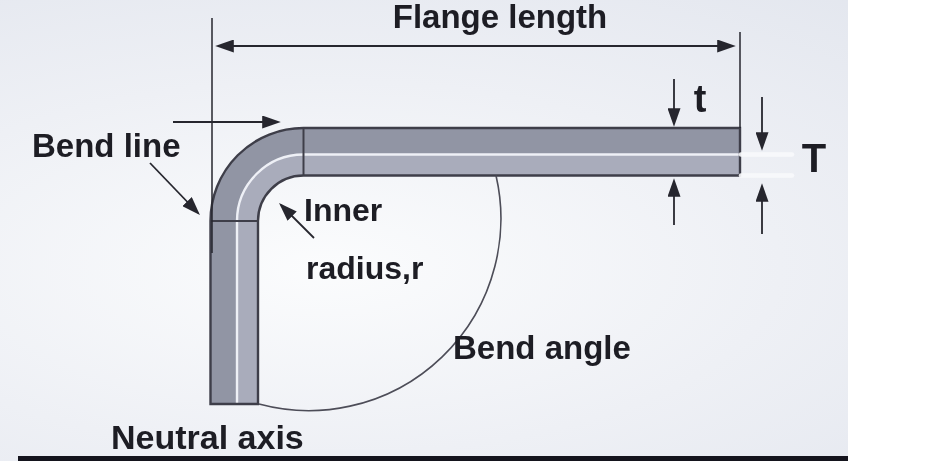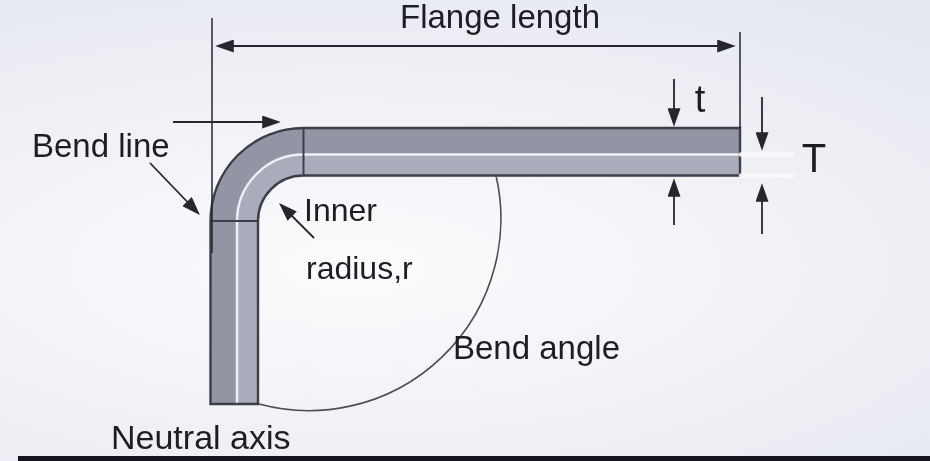--- a/index.html
+++ b/index.html
@@ -2,25 +2,26 @@
 <html style="--background-light: #fbfcfd; --background-shade: #dfe3ec; --metal-outer: #9195a4; --metal-inner: #a9acbb; --part-outline: #3e3e49; --neutral-line: #eef0f6; --dimension-color: #26262e; --text-color: #1d1d24; --bottom-bar: #14141d;"><head>
 <meta charset="utf-8">
 <style>
   html, body {
     margin: 0;
     padding: 0;
     font-family: "Liberation Sans", sans-serif;
   }
   .stage {
     position: relative;
-    width: 930px;
+    width: 848px;
     height: 461px;
     overflow: hidden;
     background:
       radial-gradient(ellipse 120% 90% at 38% 58%, var(--background-light, #fbfcfd) 0%, #eef0f5 45%, var(--background-shade, #dfe3ec) 100%);
+    font-weight: bold;
   }
   .stage svg {
     position: absolute;
     inset: 0;
     display: block;
   }
   .lbl {
     fill: var(--text-color, #1d1d24);
     font-family: "Liberation Sans", sans-serif;
   }

